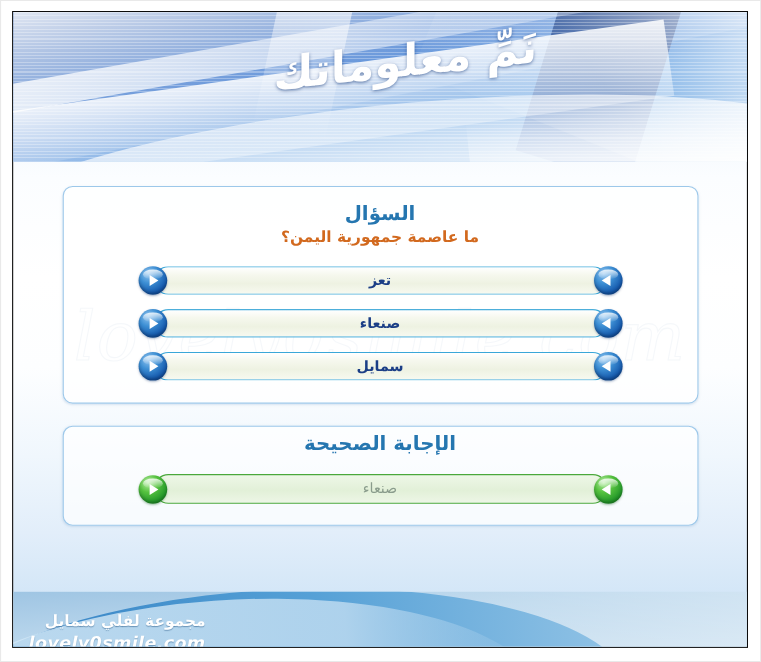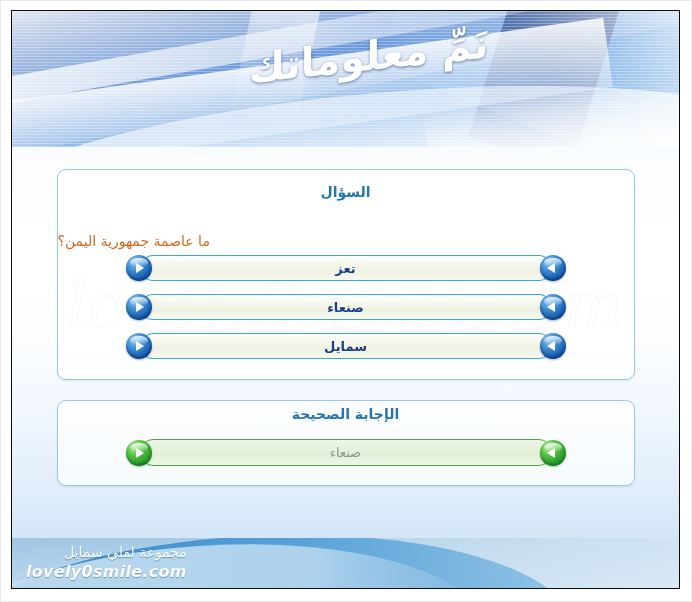--- a/index.html
+++ b/index.html
@@ -162,35 +162,35 @@
     border-radius: 9px;
     box-shadow: 0 1px 2px rgba(120,160,200,.25);
   }
   .panel.question { padding: 14px 0 20px; }
   .panel.answer   { margin-top: 20px; padding: 5px 0 19px; }
 
   .panel-title {
     text-align: center;
     direction: rtl;
     color: #2576b0;
-    font-size: 14px;
+    font-size: 18px;
     font-weight: 700;
     letter-spacing: .2px;
   }
   .question-text {
-    margin-top: 33px;
-    text-align: left;
+    margin-top: 3px;
+    text-align: center;
     direction: rtl;
     color: #d2691e;
     font-size: 14px;
-    font-weight: 400;
-  }
-
-  
-  .options { margin-top: 6px; }
+    font-weight: 700;
+  }
+
+  
+  .options { margin-top: 18px; }
   .option-row {
     position: relative;
     width: 440px;
     height: 26px;
     margin: 0 auto 13px;
   }
   .option-row:last-child { margin-bottom: 0; }
 
   .bar {
     position: absolute;
@@ -301,23 +301,24 @@
   }
   .footer-text {
     position: absolute;
     left: 14px; top: 5px;
     z-index: 3;
   }
   .footer-ar {
     direction: rtl;
     color: #ffffff;
     font-size: 14px;
-    font-weight: 400;
+    font-weight: 700;
     text-shadow: 0 1px 1px rgba(20,70,120,.45);
     line-height: 19px;
+    margin-top: 13px;
   }
   .footer-url {
     color: #ffffff;
     font-size: 16px;
     font-weight: 700;
     font-style: italic;
     font-family: "DejaVu Sans", "Liberation Sans", sans-serif;
     text-shadow: 0 1px 1px rgba(20,70,120,.45);
     line-height: 20px;
     letter-spacing: .3px;

